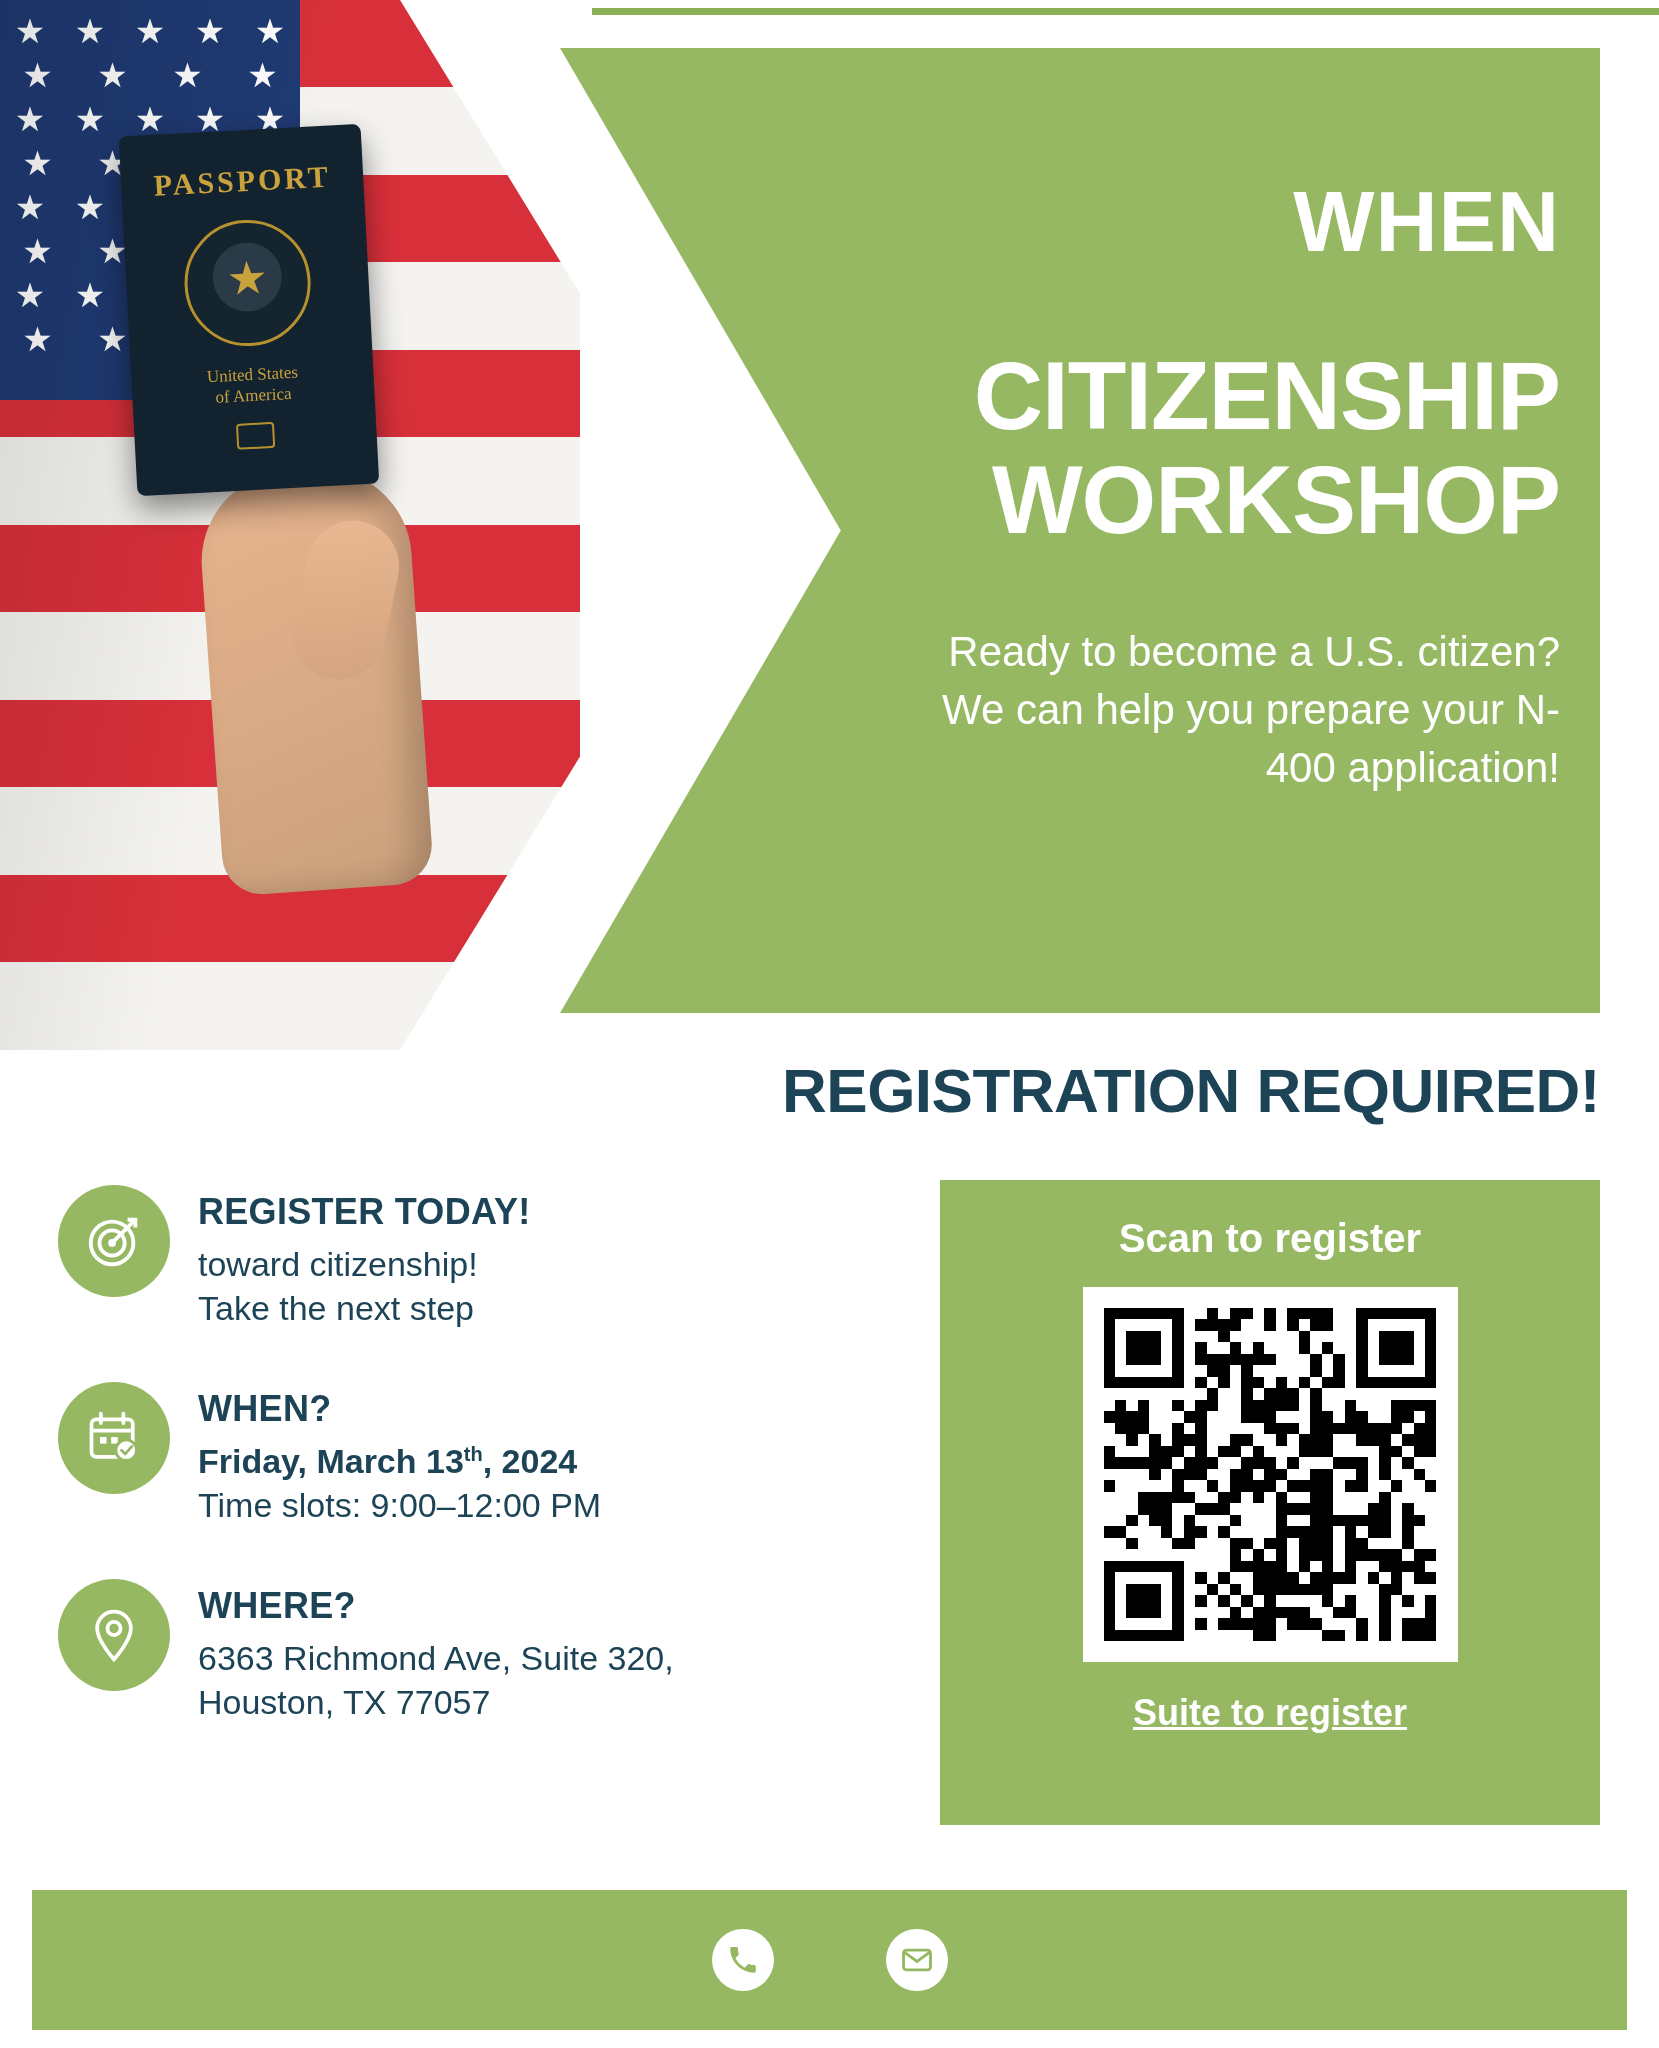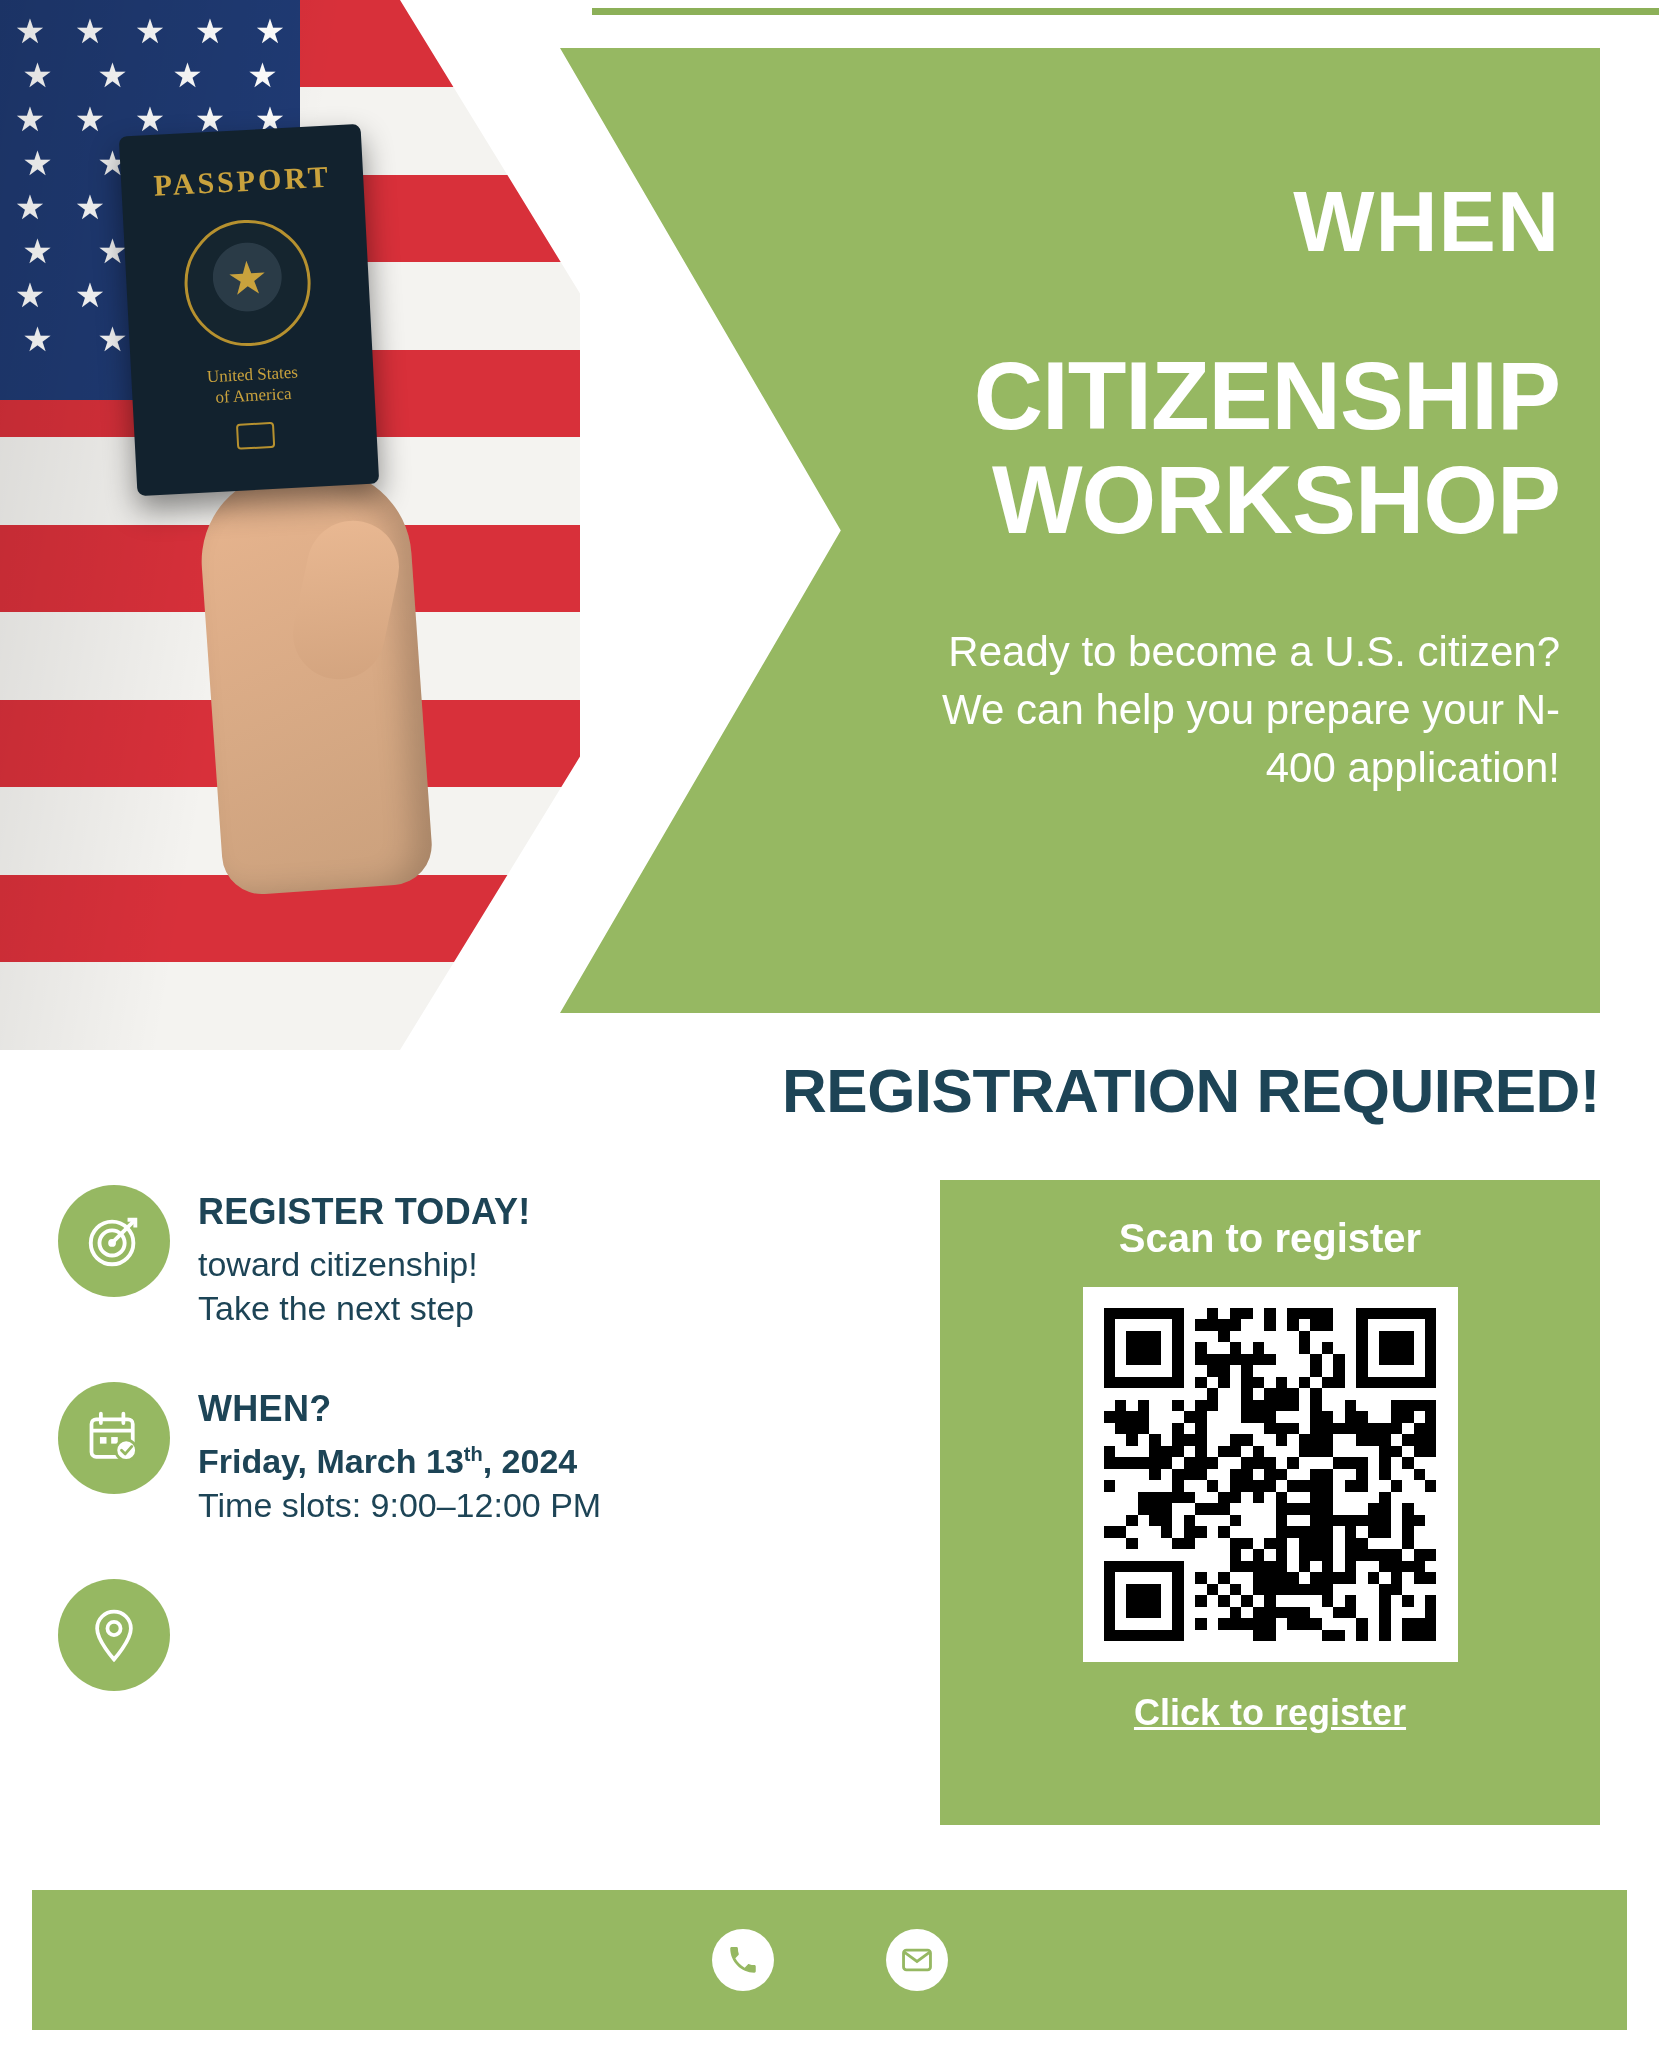--- a/index.html
+++ b/index.html
@@ -452,20 +452,25 @@
     </div>
   </div>
 
   <div class="info-item">
     <div class="info-icon">
       <svg width="60" height="60" viewBox="0 0 64 64" fill="none" stroke="#ffffff" stroke-width="4">
         <path d="M32 58 C32 58 50 38 50 25 A18 18 0 0 0 14 25 C14 38 32 58 32 58 Z"></path>
         <circle cx="32" cy="25" r="7"></circle>
       </svg>
     </div>
+    <div class="info-body">
+      <div class="info-title">WHERE?</div>
+      <div class="info-line">6363 Richmond Ave, Suite 320,</div>
+      <div class="info-line">Houston, TX 77057</div>
+    </div>
   </div>
 
 </div>
 
 <div class="qr-card">
   <div class="qr-title">Scan to register</div>
   <div class="qr-box">
     <div class="qr-grid" id="qr-grid">
         <i></i>
         <i></i>
@@ -1303,21 +1308,21 @@
         <i style="background: transparent;"></i>
         <i></i>
         <i style="background: transparent;"></i>
         <i></i>
         <i style="background: transparent;"></i>
         <i></i>
         <i></i>
         <i></i>
       </div>
   </div>
-  <div class="qr-link">Click to register</div>
+  <div class="qr-link">Suite to register</div>
 </div>
 
 <div class="footer">
   <div class="f-badge">
     <svg width="34" height="34" viewBox="0 0 24 24" fill="#96b862">
       <path d="M6.6 10.8c1.4 2.8 3.8 5.1 6.6 6.6l2.2-2.2c.3-.3.7-.4 1-.2 1.1.4 2.4.6 3.6.6.6 0 1 .4 1 1V20c0 .6-.4 1-1 1C10.8 21 3 13.2 3 3.9c0-.6.4-1 1-1h3.4c.6 0 1 .4 1 1 0 1.3.2 2.5.6 3.6.1.3 0 .7-.2 1l-2.2 2.3z"></path>
     </svg>
   </div>
   <div class="f-gap"></div>
   <div class="f-badge">

